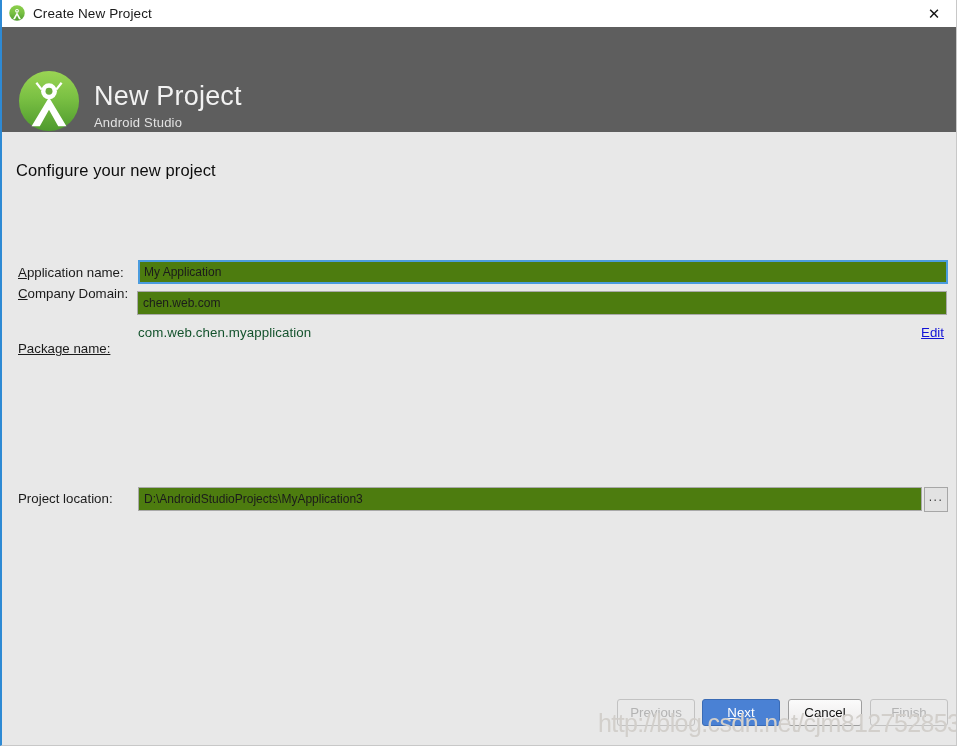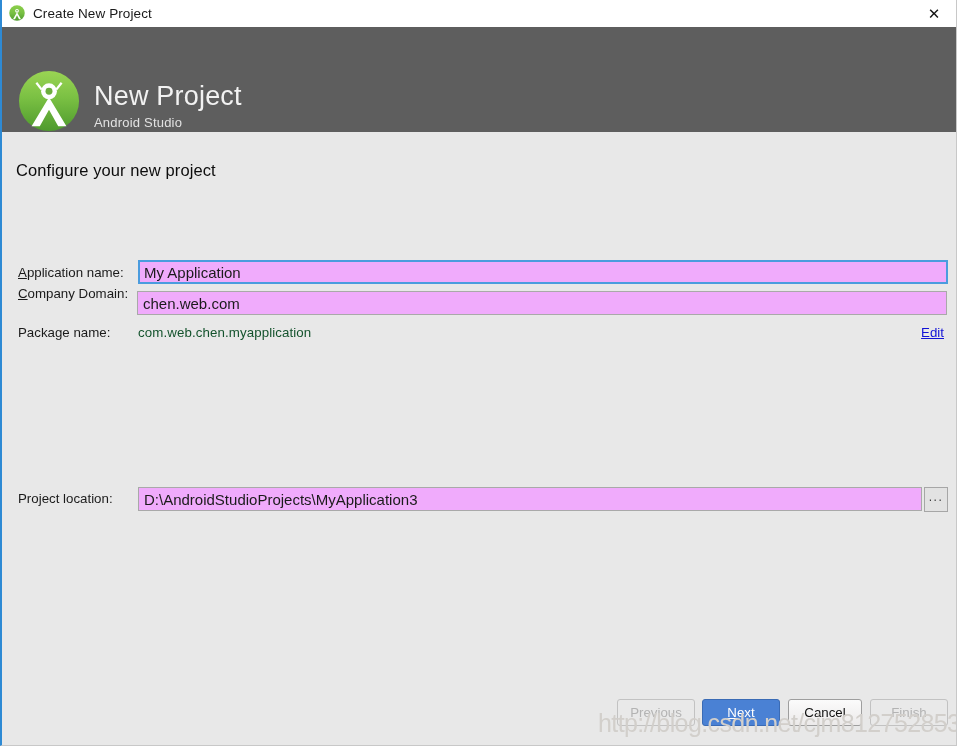--- a/index.html
+++ b/index.html
@@ -75,23 +75,23 @@
   }
   .form-label {
     position: absolute;
     font-size: 13.3px; color: #1b1b1b;
     white-space: nowrap;
   }
   .mn { text-decoration: underline; }
   .text-field {
     position: absolute;
     height: 24px;
-    background: #f0abfc;
+    background: #4d7c0f;
     border: 1px solid #a9a9a9;
-    font-size: 15px;
+    font-size: 12px;
     color: #1b1b1b;
     padding: 0 5px;
     display: flex; align-items: center;
     white-space: nowrap; overflow: hidden;
   }
   .text-field.focused {
     border: 2px solid #4b9cde;
     padding: 0 4px;
   }
   #package-name-value {
@@ -213,21 +213,21 @@
   <div id="body">
 
     <div id="page-heading">Configure your new project</div>
 
     <div class="form-label" style="left:16px; top:133px;"><span class="mn">A</span><span>pplication name:</span></div>
     <div class="text-field focused" style="left:136px; top:128px; width:810px;" placeholder="Application name">My Application</div>
 
     <div class="form-label" style="left:16px; top:154px;"><span class="mn">C</span><span>ompany Domain:</span></div>
     <div class="text-field" style="left:135px; top:159px; width:810px;" placeholder="Company domain">chen.web.com</div>
 
-    <div class="form-label" style="left:16px; top:193px;">Package name:</div>
+    <div class="form-label" style="left:16px; top:209px;text-decoration:underline;">Package name:</div>
     <div id="package-name-value" style="top:193px;">com.web.chen.myapplication</div>
     <div id="edit-link" style="top:193px;">Edit</div>
 
     <div class="form-label" style="left:16px; top:359px;">Project location:</div>
     <div class="text-field" style="left:136px; top:355px; width:784px;" placeholder="Project location">D:\AndroidStudioProjects\MyApplication3</div>
     <div id="browse-button" style="top:355px;">...</div>
 
     <div id="footer">
       <div id="btn-previous" class="dlg-btn disabled">Previous</div>
       <div id="btn-next" class="dlg-btn primary">

